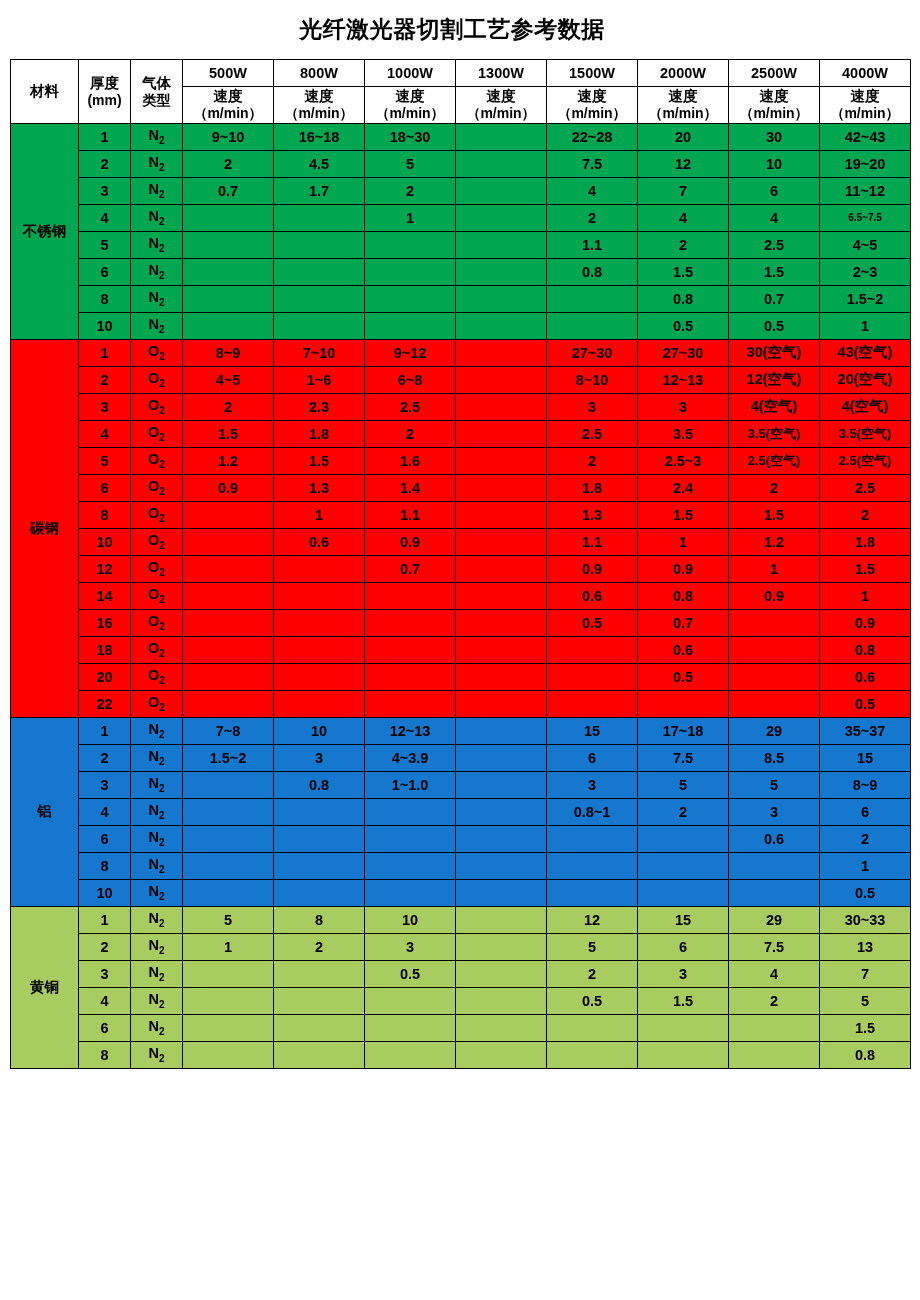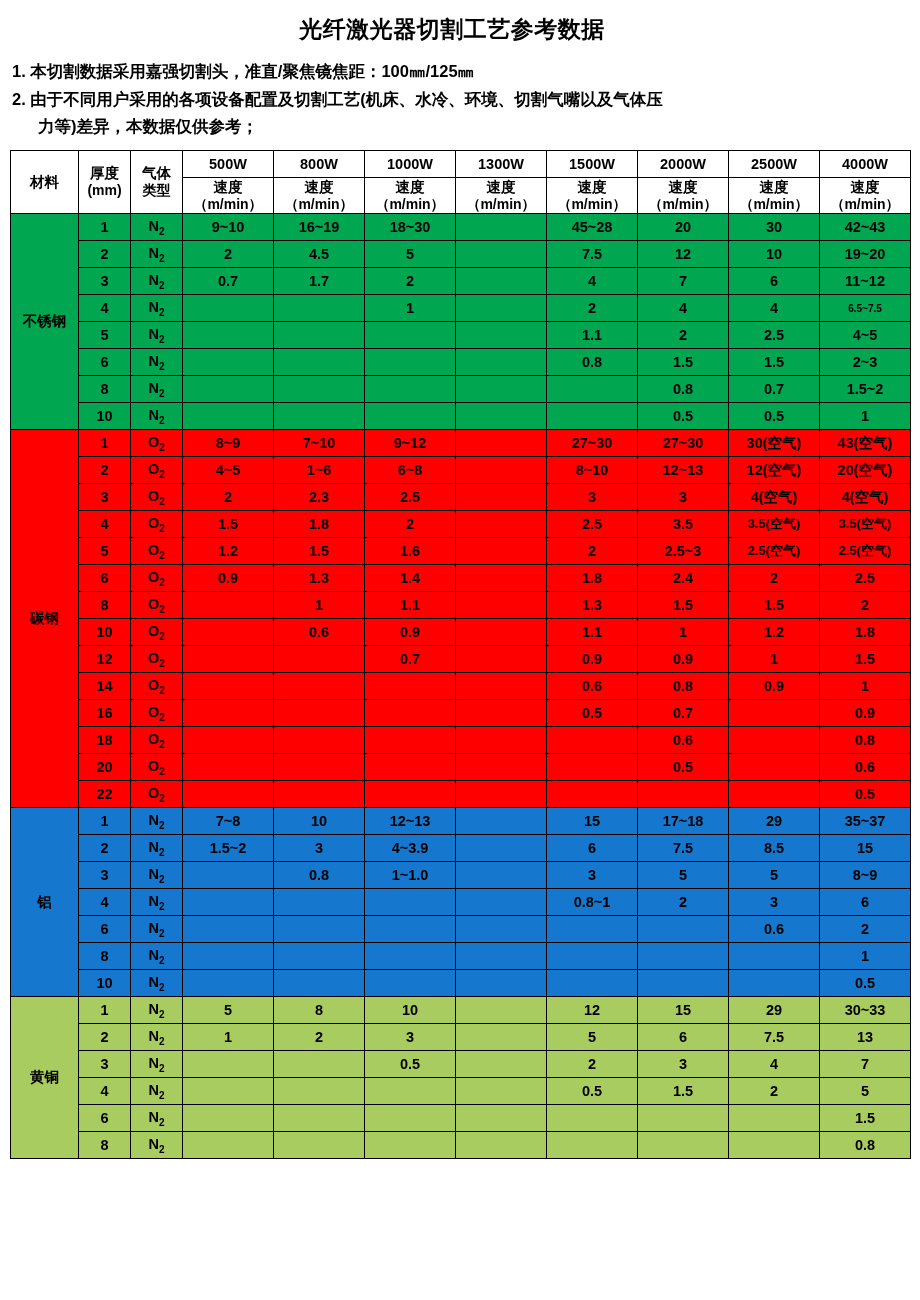--- a/index.html
+++ b/index.html
@@ -99,25 +99,20 @@
   col.c-gas { width: 52px; }
   col.c-pw { width: 91px; }
 </style>
 </head>
 <body>
 
 <div class="page">
 
   <div class="doc-title">光纤激光器切割工艺参考数据</div>
 
-  <div class="notes">
-    <span class="note-line">1. 本切割数据采用嘉强切割头，准直/聚焦镜焦距：100㎜/125㎜</span>
-    <span class="note-line">2. 由于不同用户采用的各项设备配置及切割工艺(机床、水冷、环境、切割气嘴以及气体压</span>
-    <span class="note-indent">力等)差异，本数据仅供参考；</span>
-  </div>
 
   <table class="cut-table">
     <colgroup>
       <col class="c-mat">
         <col class="c-thick">
         <col class="c-gas">
       <col class="c-pw">
         <col class="c-pw">
         <col class="c-pw">
         <col class="c-pw">
@@ -180,24 +175,24 @@
           <span class="unit-sub">（m/min）</span>
         </th>
       </tr>
     </thead>
     <tbody id="table-body">
         <tr class="m-stainless">
           <td class="material-cell" rowspan="8">不锈钢</td>
           <td>1</td>
           <td>N<span class="sub">2</span></td>
           <td>9~10</td>
-          <td>16~19</td>
+          <td>16~18</td>
           <td>18~30</td>
           <td></td>
-          <td>45~28</td>
+          <td>22~28</td>
           <td>20</td>
           <td>30</td>
           <td>42~43</td>
         </tr>
         <tr class="m-stainless">
           <td>2</td>
           <td>N<span class="sub">2</span></td>
           <td>2</td>
           <td>4.5</td>
           <td>5</td>

